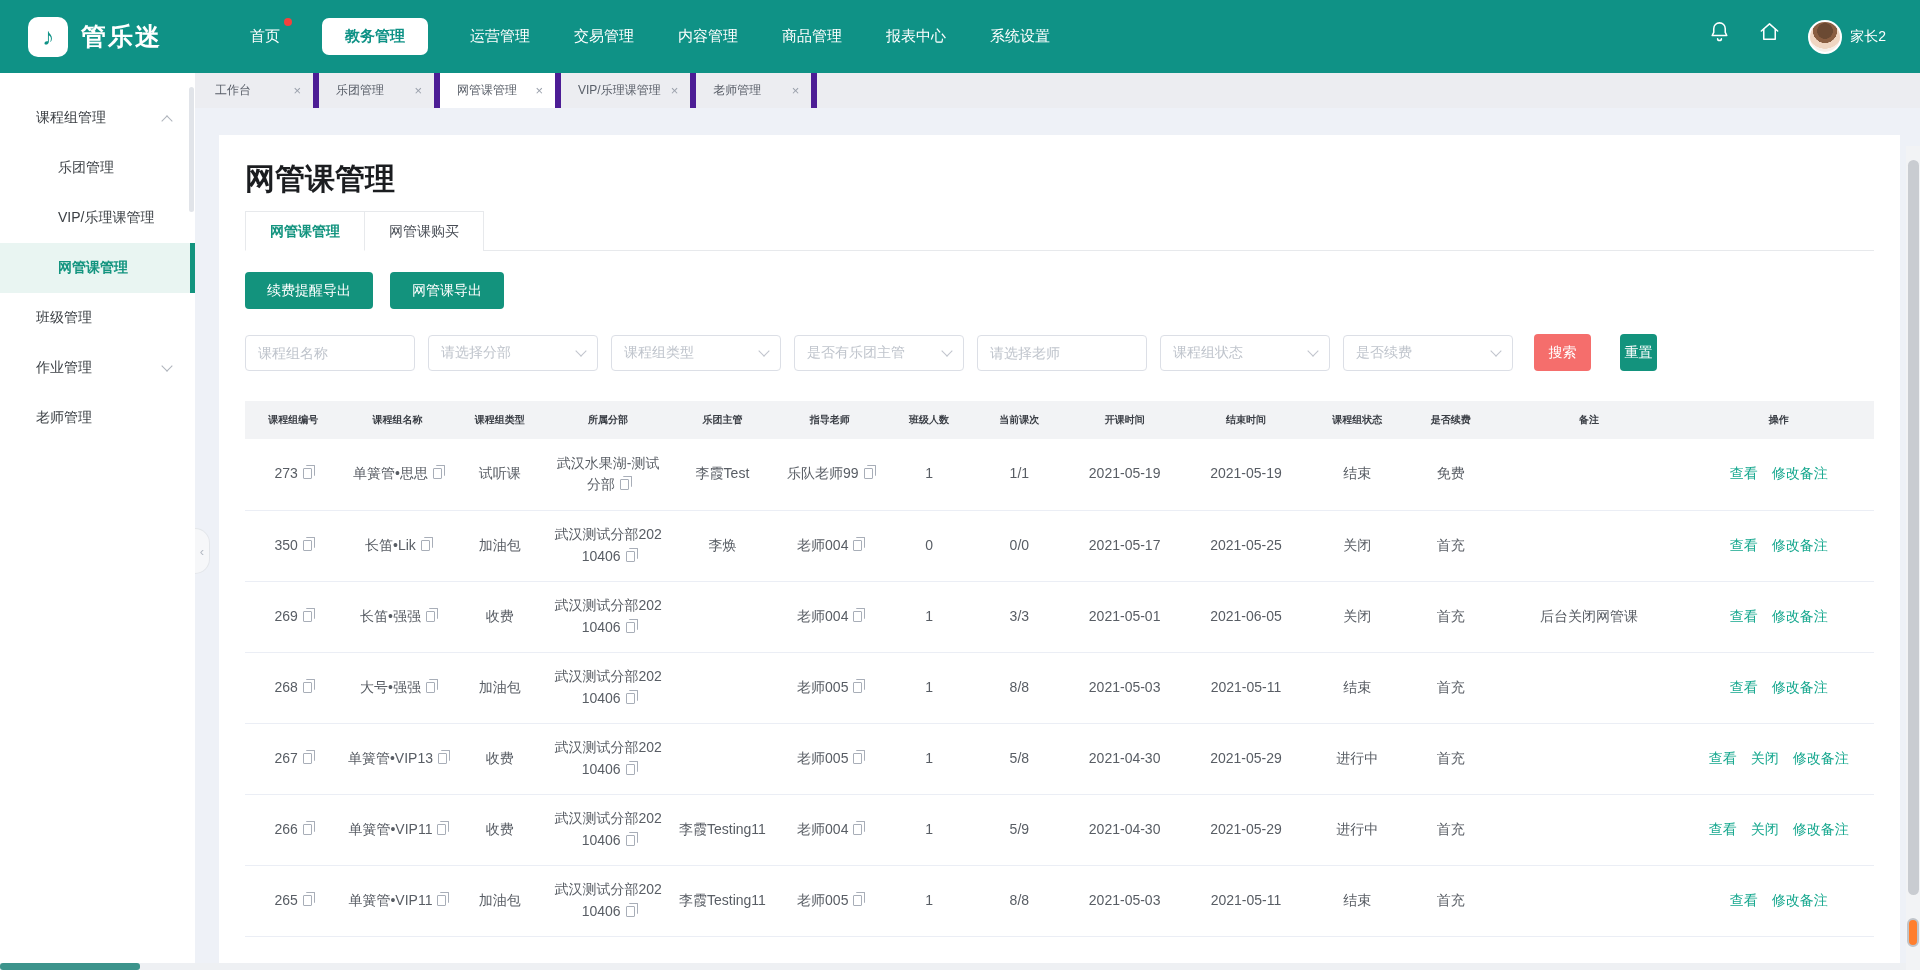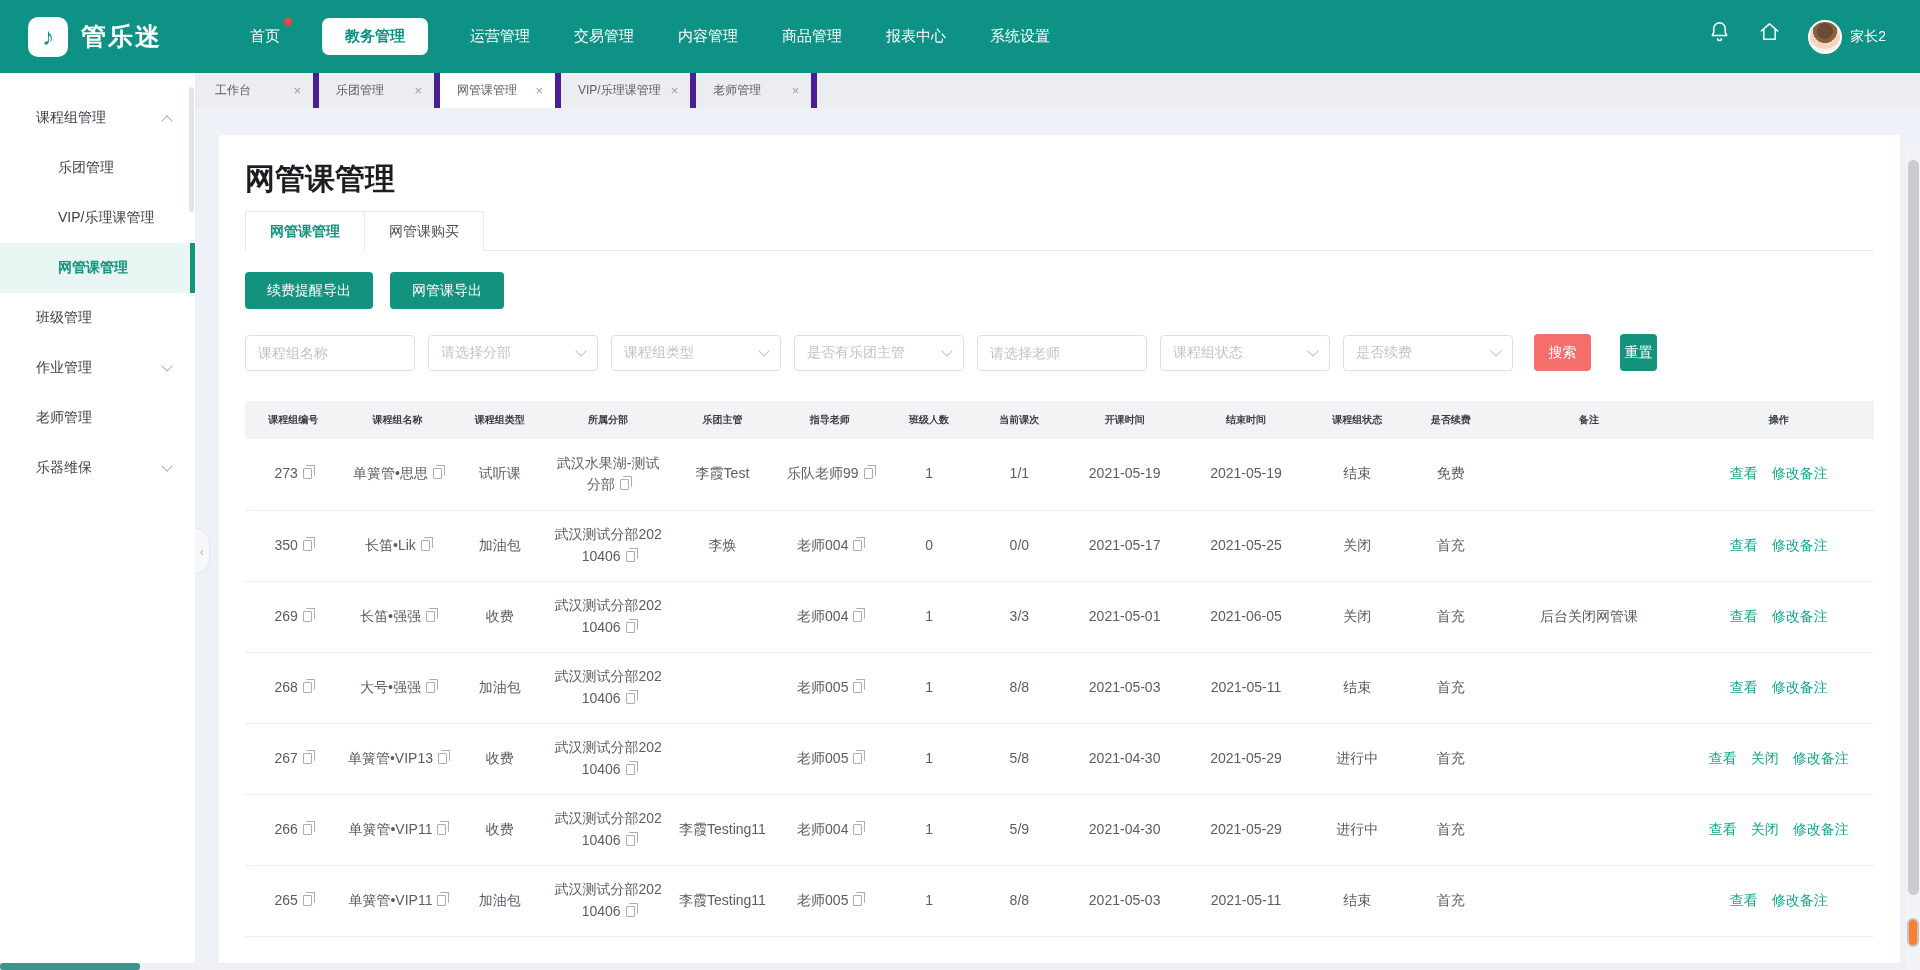--- a/index.html
+++ b/index.html
@@ -136,24 +136,20 @@
     <div class="side-item">
         <span>班级管理</span>
       </div>
     <div class="side-item">
       <span>作业管理</span>
         <i class="chev down"></i>
     </div>
     <div class="side-item">
         <span>老师管理</span>
       </div>
-    <div class="side-item">
-      <span>乐器维保</span>
-        <i class="chev down"></i>
-    </div>
     <div class="side-scroll"></div>
   </aside>
 
   <div class="collapse-handle">‹</div>
 
   <section class="main">
     <div class="tabbar">
       <div class="tab">
           <span>工作台</span>
           <span class="tab-close">×</span>

